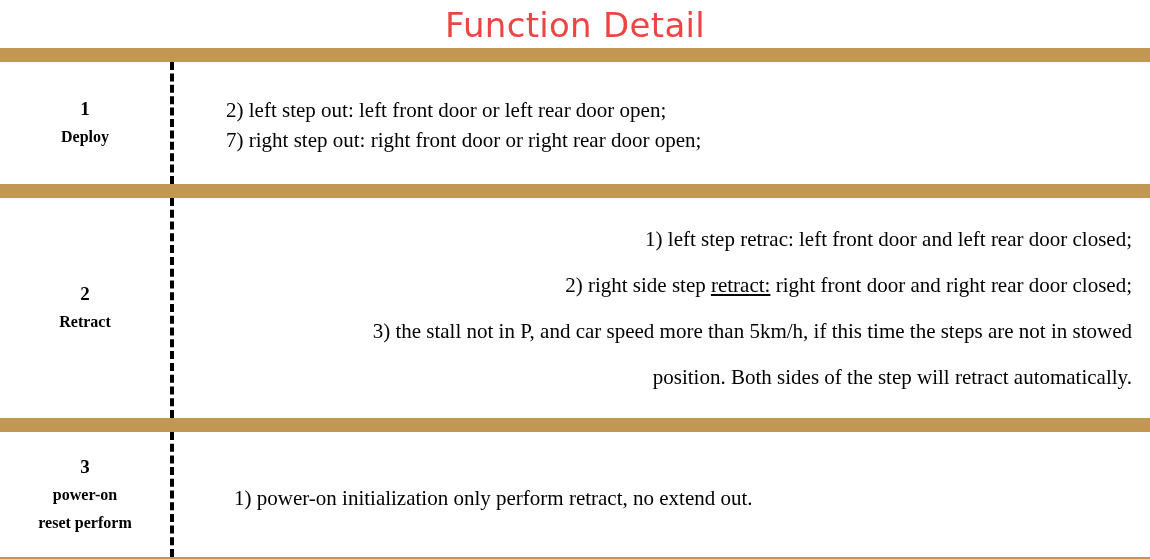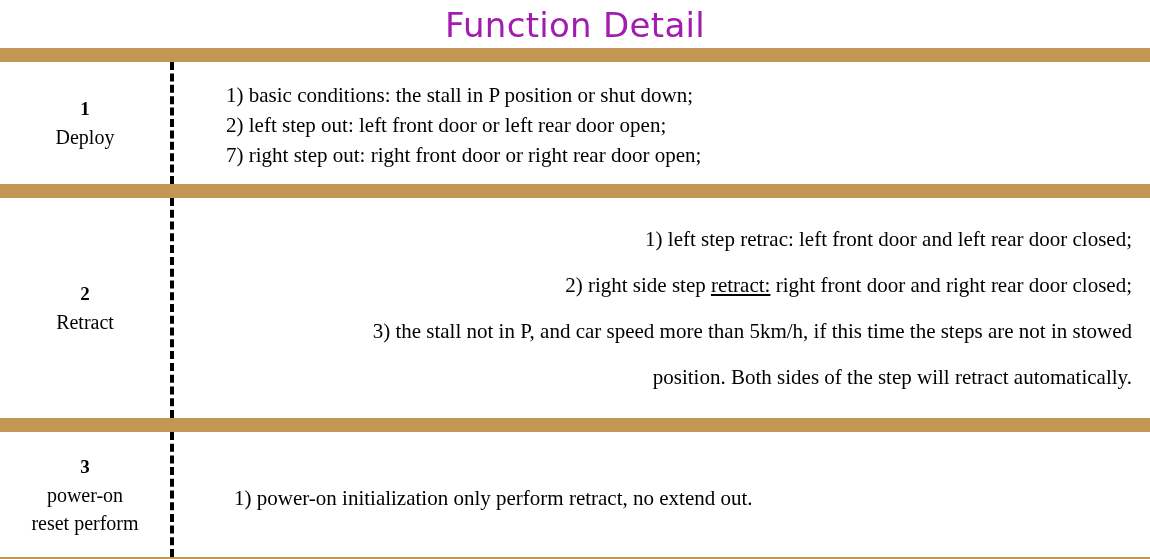--- a/index.html
+++ b/index.html
@@ -17,21 +17,21 @@
     position: relative;
     width: 1150px;
     height: 559px;
     box-sizing: border-box;
   }
   .title {
     text-align: center;
     font-family: "DejaVu Sans", sans-serif;
     font-size: 34px;
     font-weight: 400;
-    color: #a21caf;
+    color: #ef4444;
     line-height: 46px;
     padding-top: 2px;
     letter-spacing: 0.3px;
   }
   .gold-bar {
     background: #c29754;
     width: 100%;
   }
   .bar-top { height: 14px; }
   .bar-mid { height: 14px; }
@@ -56,22 +56,22 @@
     font-size: 20px;
     color: #000000;
     line-height: 28px;
     box-sizing: border-box;
   }
   .row-label .num {
     font-size: 19px;
     font-weight: bold;
   }
   .row-label .name {
-    font-size: 20px;
-    font-weight: normal;
+    font-size: 16px;
+    font-weight: bold;
   }
   .divider {
     width: 0px;
     border-left: 4px dashed #000000;
     margin: 0;
     align-self: stretch;
   }
   .row-content {
     flex: 1;
     box-sizing: border-box;
@@ -117,21 +117,20 @@
 
   <div class="gold-bar bar-top"></div>
 
   <div class="row row1">
     <div class="row-label">
       <div class="num">1</div>
       <div class="name">Deploy</div>
     </div>
     <div class="divider"></div>
     <div class="row-content">
-      <p>1) basic conditions: the stall in P position or shut down;</p>
       <p>2) left step out: left front door or left rear door open;</p>
       <p>7) right step out: right front door or right rear door open;</p>
     </div>
   </div>
 
   <div class="gold-bar bar-mid"></div>
 
   <div class="row row2">
     <div class="row-label">
       <div class="num">2</div>

